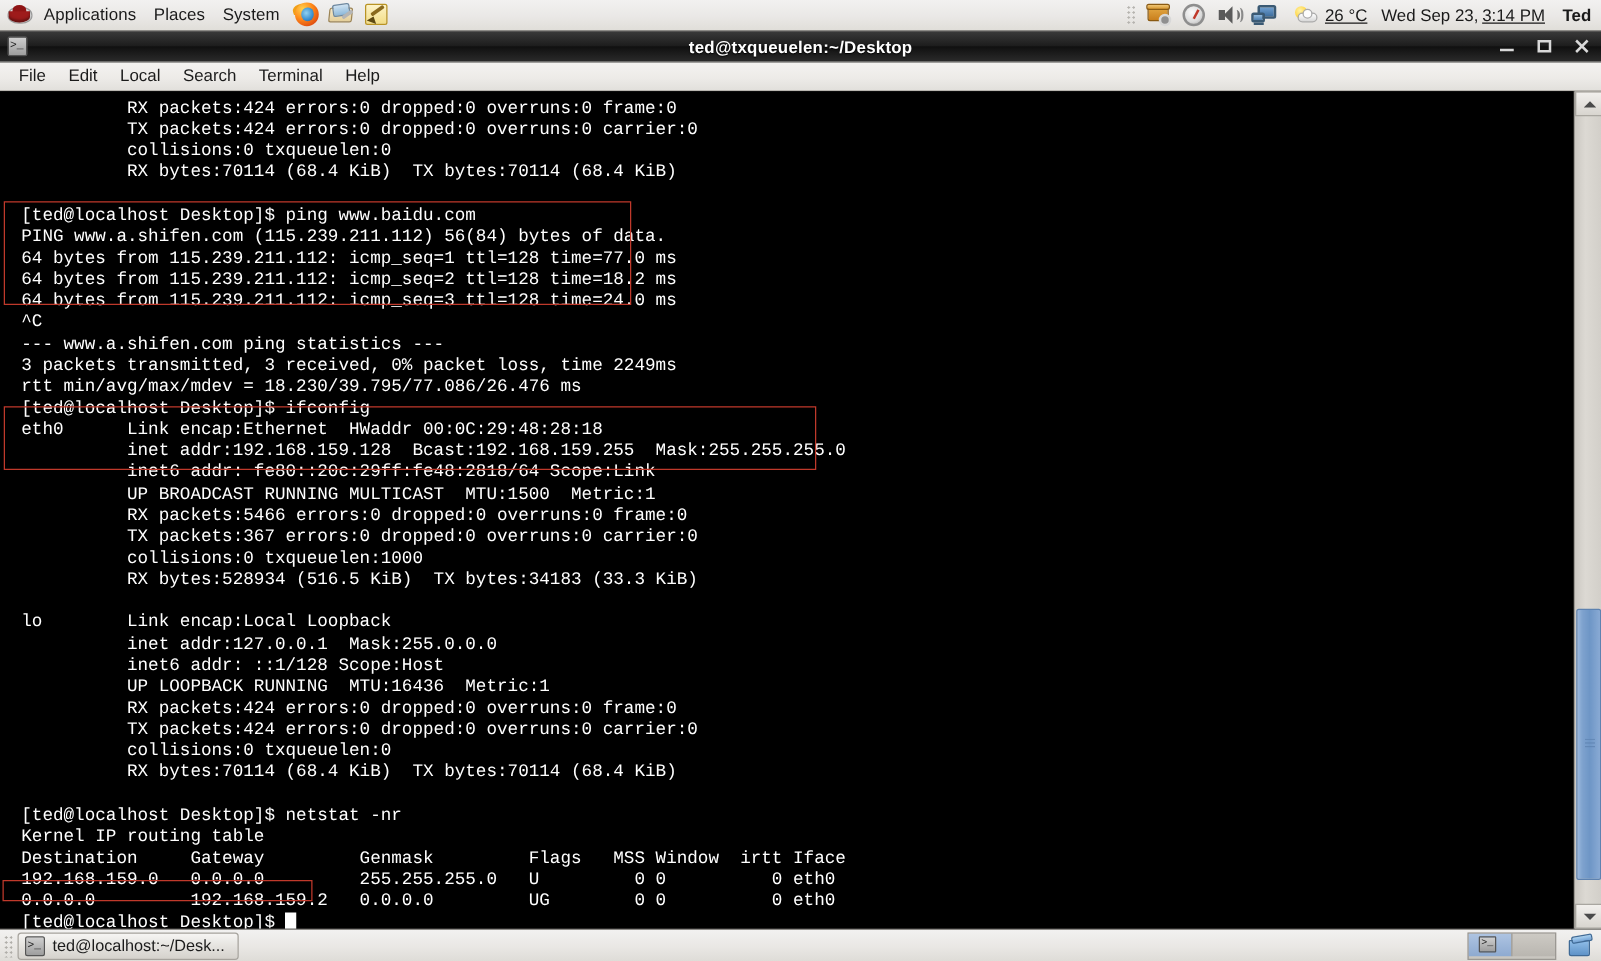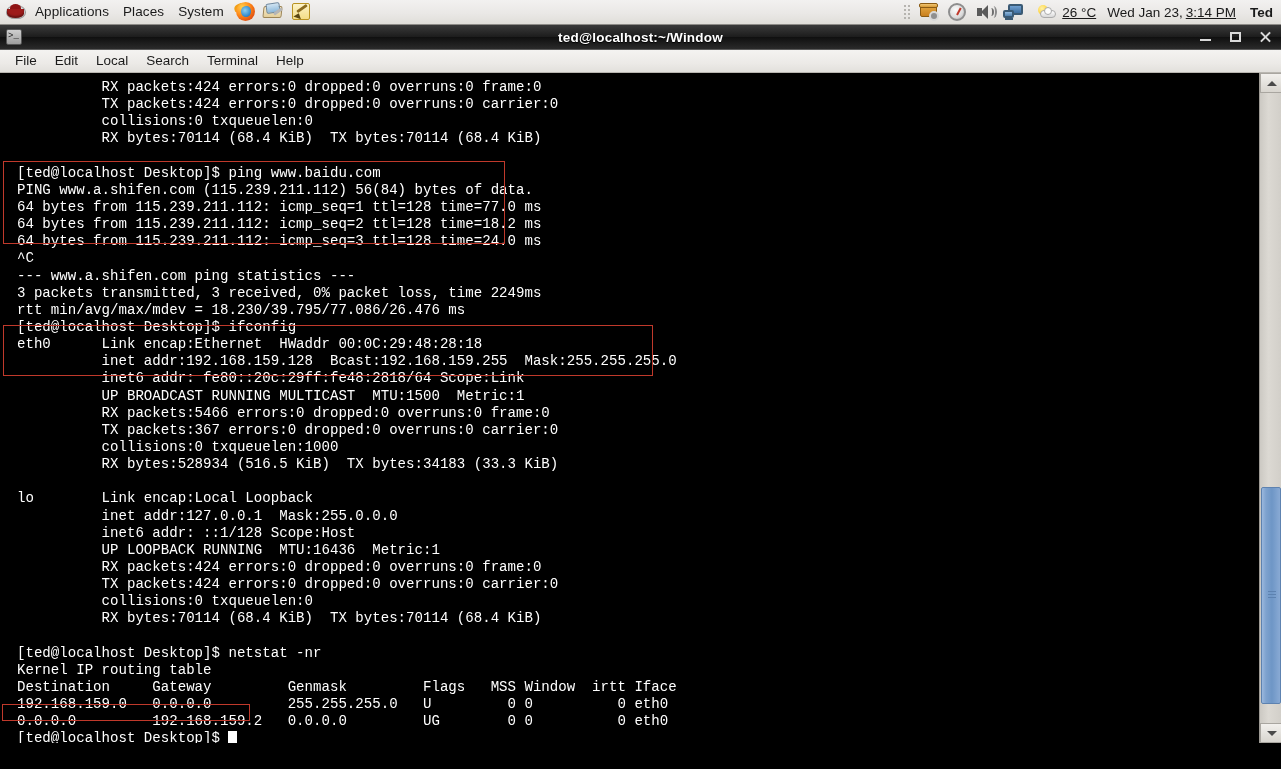--- a/index.html
+++ b/index.html
@@ -304,31 +304,31 @@
           <div class="nw-base"></div>
       </div>
 
       <div class="weather">
         <div class="wx-icon">
           <div class="wx-sun"></div>
             <div class="wx-cloud"></div>
         </div>
         <span class="clock-text">26 °C</span>
       </div>
-      <span class="date-text">Wed Jan 23,</span>
+      <span class="date-text">Wed Sep 23,</span>
       <span class="clock-text">3:14 PM</span>
       <span class="user-text">Ted</span>
     </div>
   </div>
 
   <div class="win">
 
     <div class="titlebar">
       <div class="tb-icon"></div>
-      <div class="tb-title">ted@localhost:~/Window</div>
+      <div class="tb-title">ted@txqueuelen:~/Desktop</div>
       <div class="tb-buttons">
         <div class="tb-btn">
             <span class="min-1"></span>
           </div>
         <div class="tb-btn">
             <span class="max-1"></span>
           </div>
         <div class="tb-btn">
             <span class="cl-1"></span>
             <span class="cl-2"></span>
@@ -360,14 +360,33 @@
         <div class="sb-thumb" id="sb-thumb" style="top: 413.75px; height: 217.35px;">
           <div class="sb-grip"></div>
         </div>
         <div class="sb-btn sb-down">
           <div class="sb-arrow dn"></div>
         </div>
       </div>
     </div>
   </div>
 
+  <div class="bottom-panel">
+    <div class="bp-grip"></div>
+    <div class="task-btn">
+      <div class="task-ico"></div>
+      <span>ted@localhost:~/Desk...</span>
+    </div>
+    <div class="bp-right">
+      <div class="wsw">
+        <div class="ws active">
+          <div class="ws-mini"></div>
+        </div>
+        <div class="ws idle"></div>
+      </div>
+      <div class="trash">
+        <div class="tr-body"></div>
+          <div class="tr-lid"></div>
+      </div>
+    </div>
+  </div>
 
 </div>
 
 </body></html>

